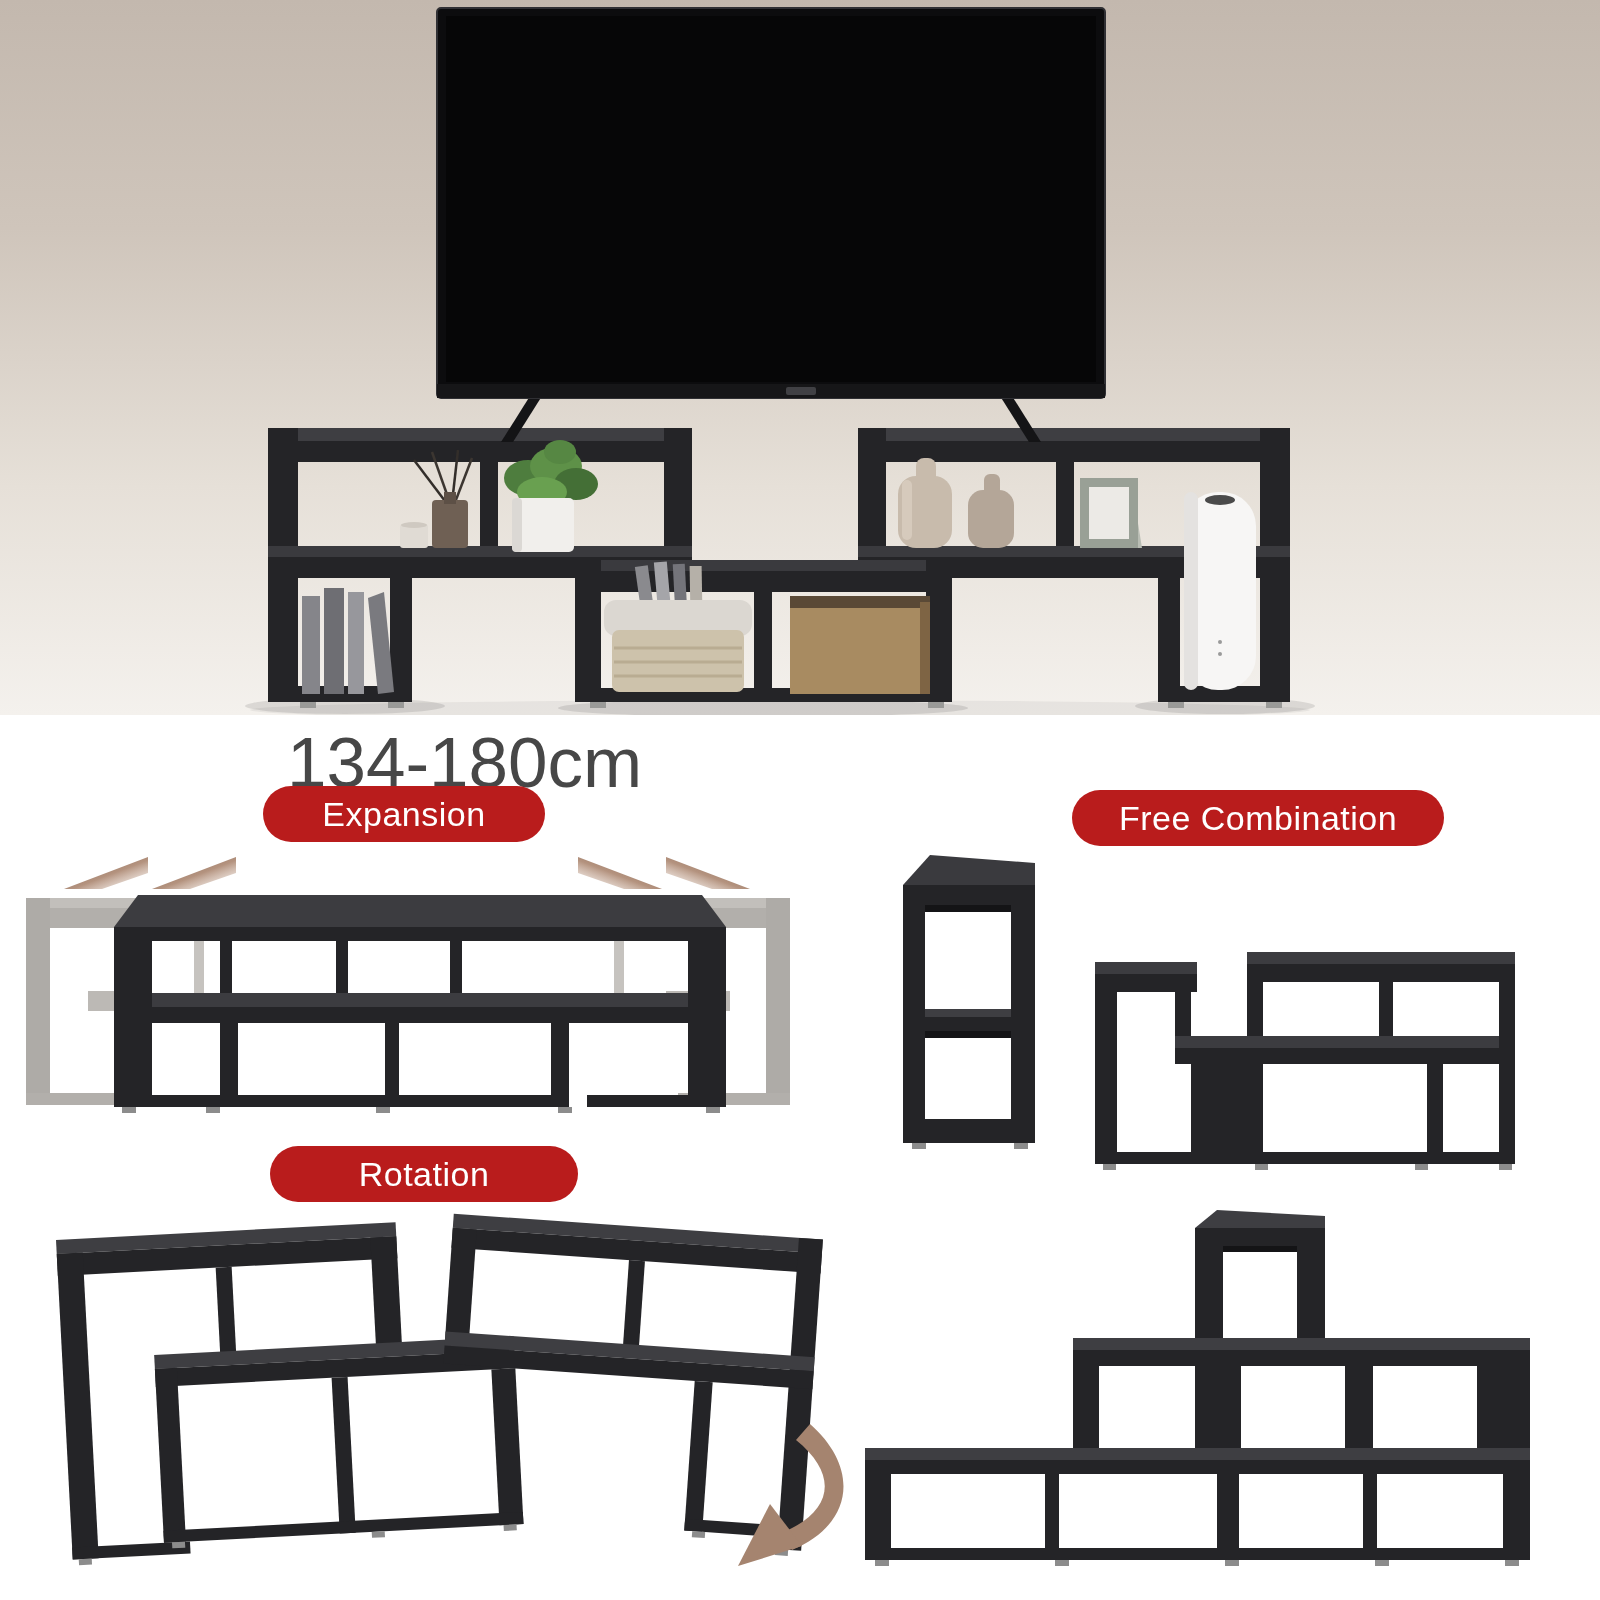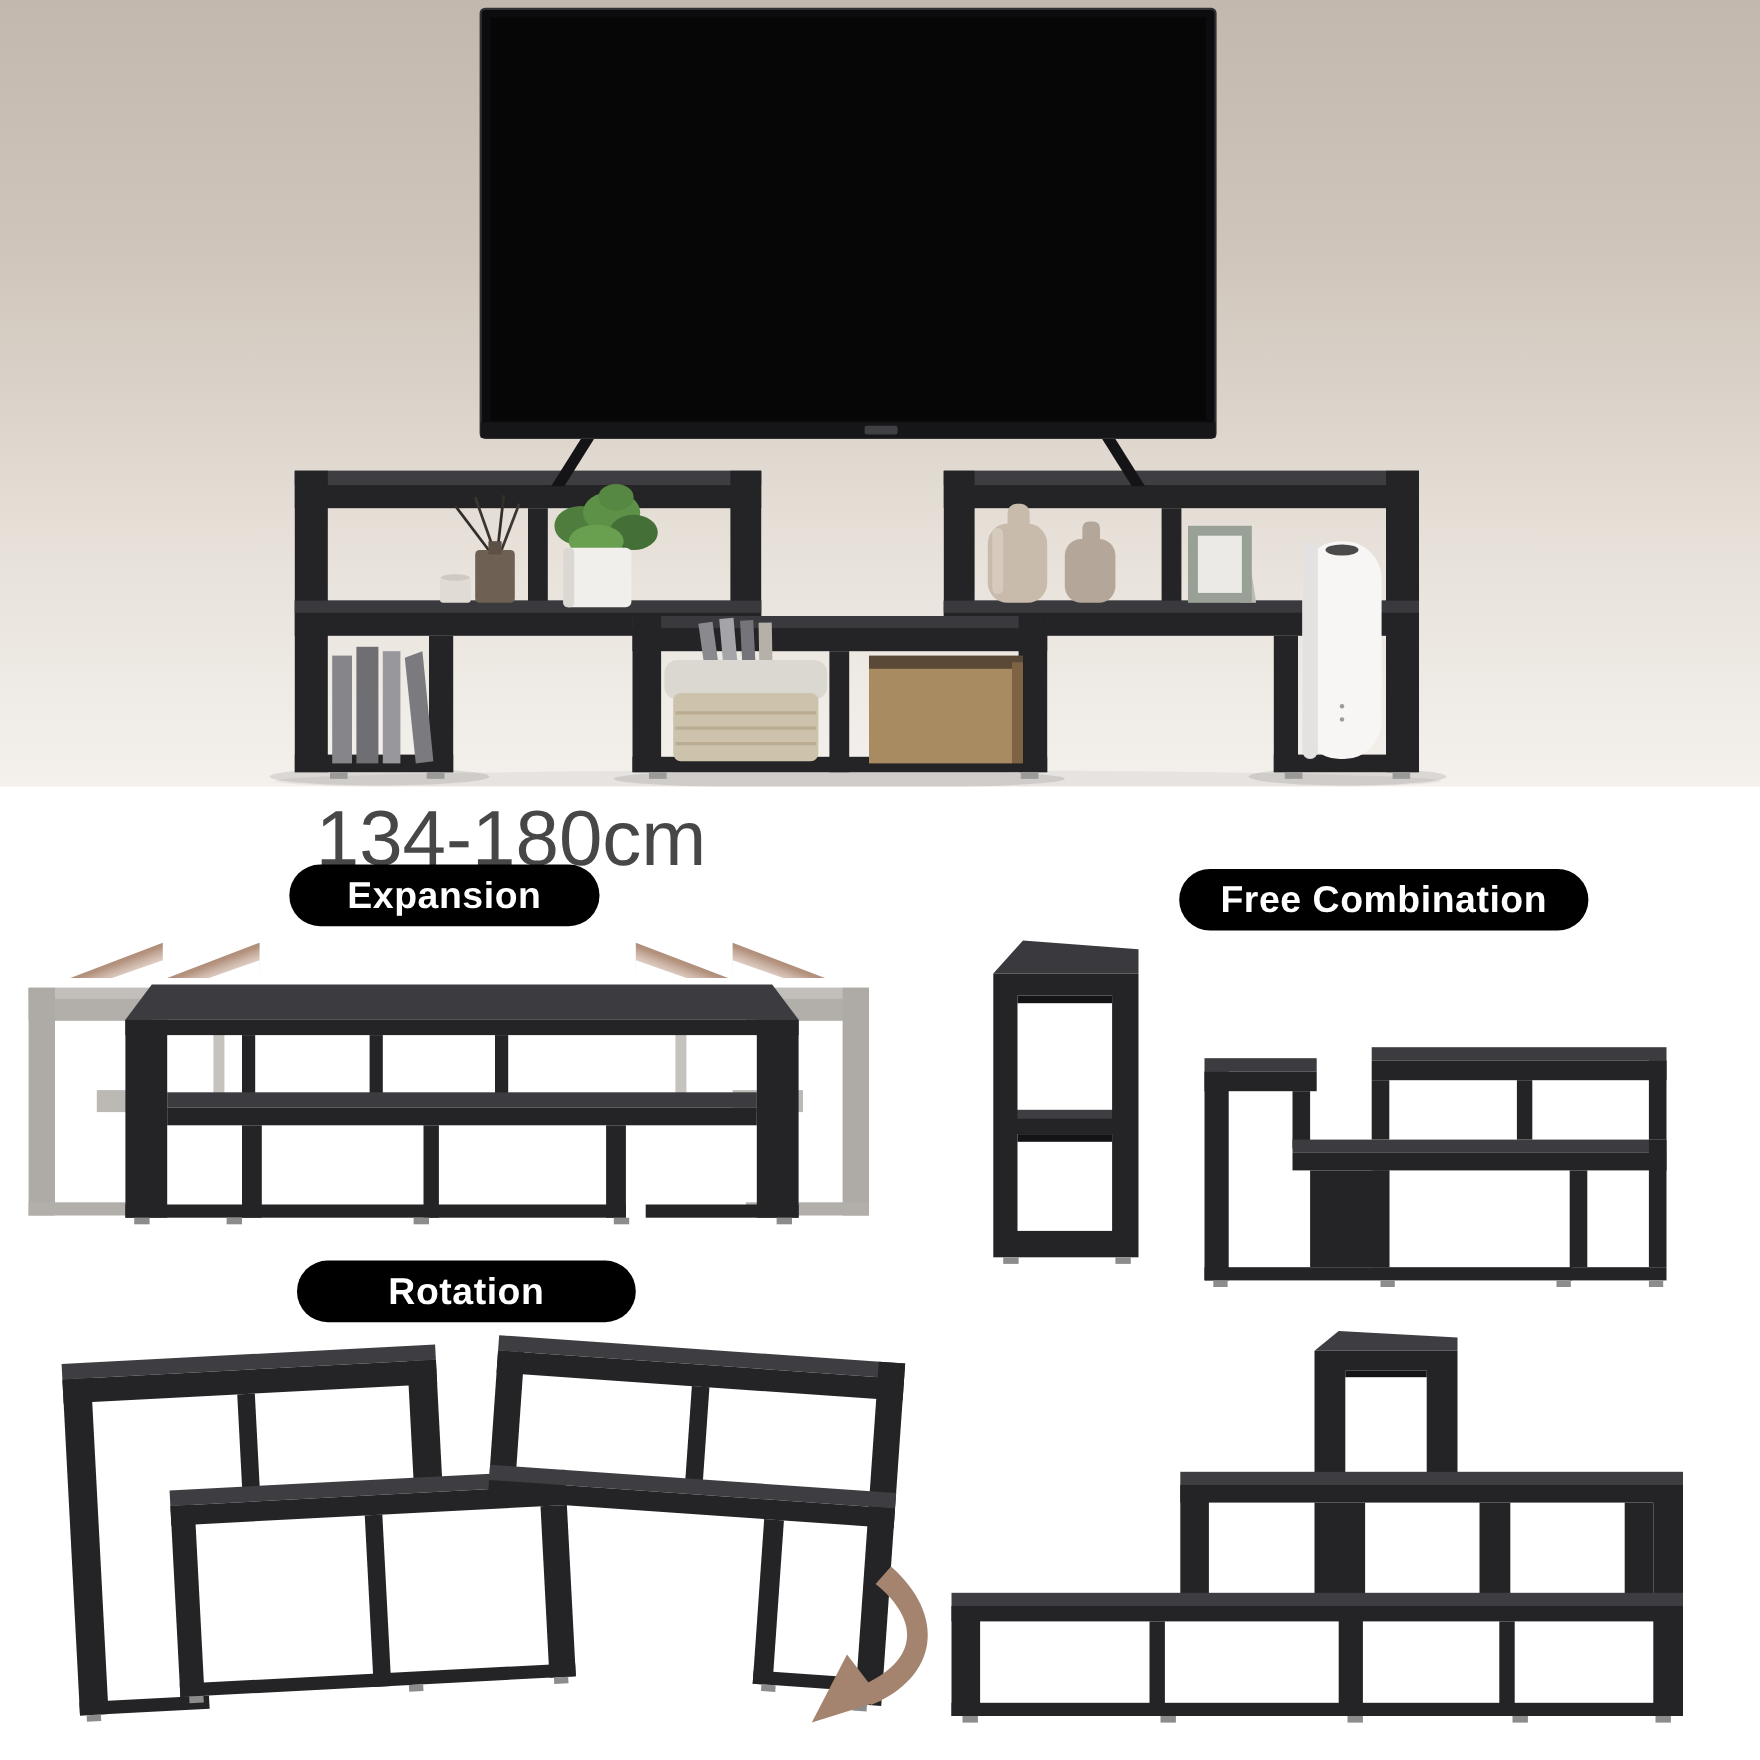--- a/index.html
+++ b/index.html
@@ -11,22 +11,22 @@
     position:absolute;left:0;top:0;width:1600px;height:715px;
     background:linear-gradient(180deg,#c3b8ae 0%,#cfc5bb 32%,#e6e0d8 68%,#f4f1ed 100%);
   }
   .hero svg{display:block;}
   .size-heading{
     position:absolute;left:287px;top:722px;
     font-size:71px;font-weight:400;color:#474747;letter-spacing:0px;
   }
   .pill{
     position:absolute;display:flex;align-items:center;justify-content:center;
-    background:#000000;color:#ffffff;border-radius:29px;
-    font-size:34px;font-weight:700;letter-spacing:0.5px;
+    background:#b91c1c;color:#ffffff;border-radius:29px;
+    font-size:34px;font-weight:400;letter-spacing:0.5px;
   }
   .pill-expansion{left:263px;top:786px;width:282px;height:56px;}
   .pill-free{left:1072px;top:790px;width:372px;height:56px;}
   .pill-rotation{left:270px;top:1146px;width:308px;height:56px;}
   .diagram{position:absolute;}
   .d-expansion{left:18px;top:843px;}
   .d-tall{left:888px;top:843px;}
   .d-scombo{left:1075px;top:928px;}
   .d-rotation{left:48px;top:1198px;}
   .d-stairs{left:855px;top:1180px;}

